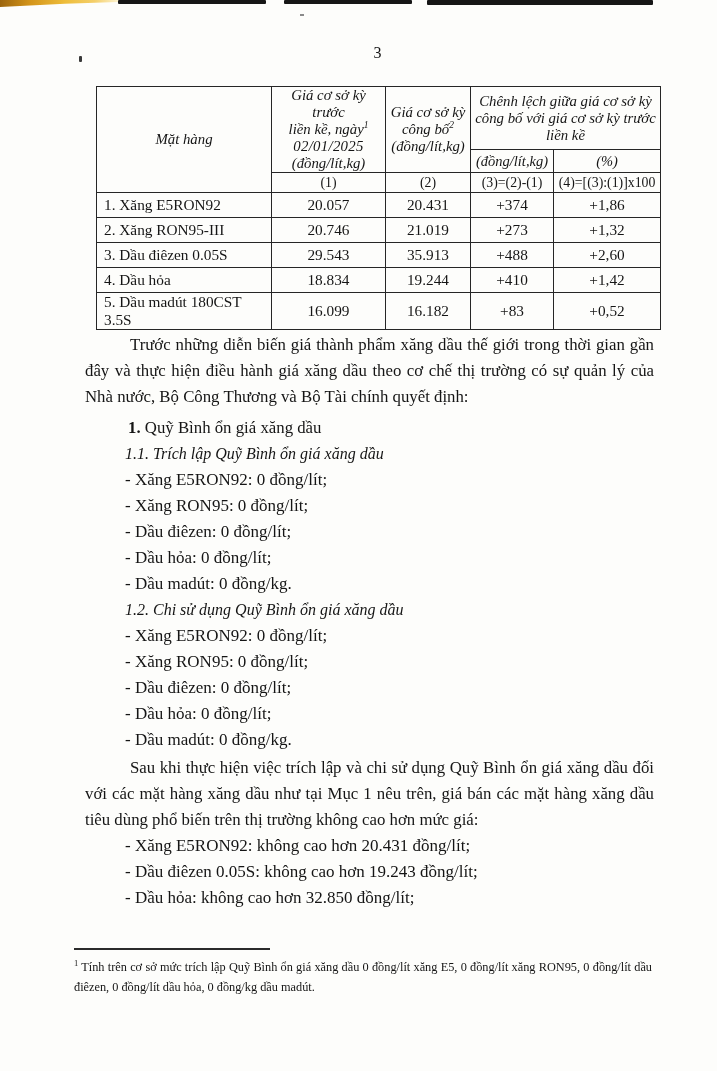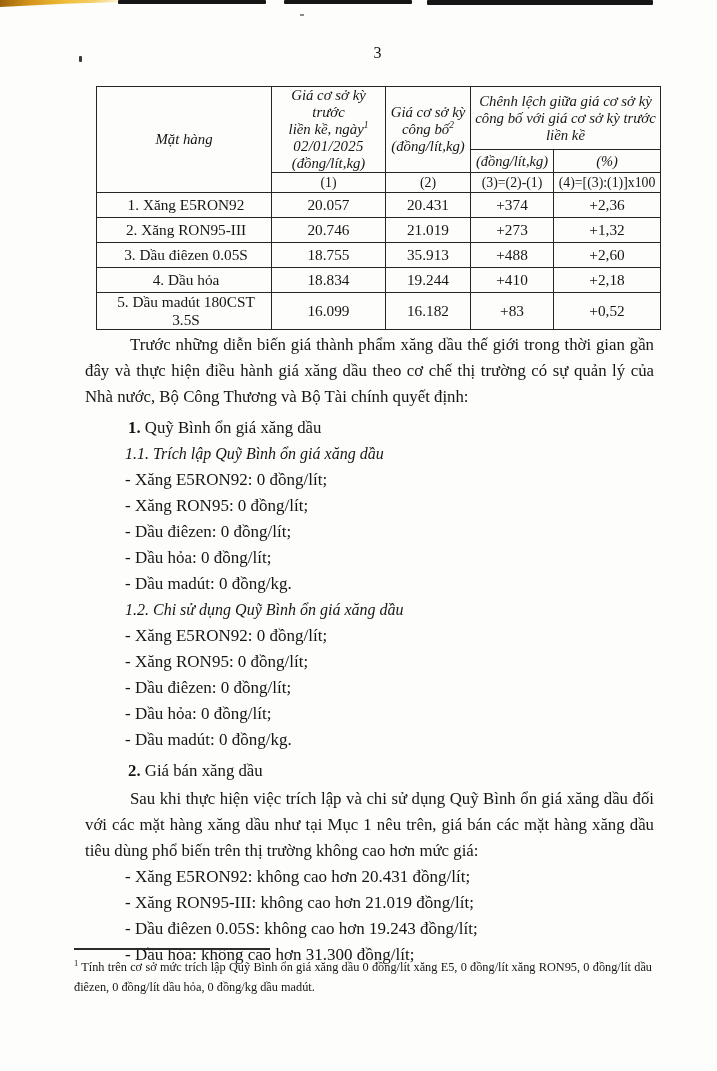--- a/index.html
+++ b/index.html
@@ -45,21 +45,21 @@
     vertical-align:middle;
     overflow:hidden;
   }
   .hd{font-style:italic;font-size:14.8px;line-height:17px;}
   .hd .dt{letter-spacing:.3px;}
   td.numrow{font-style:normal;font-size:13.8px;height:19px;padding:0;}
   tr.rA{height:62px;}
   tr.rB td{height:21px;font-style:italic;font-size:14.5px;padding:0;}
   tr.data{height:25px;}
   tr.data td{font-size:15.3px;}
-  tr.data td.name{text-align:center;padding-left:7px;margin-top:15px;}
+  tr.data td.name{text-align:left;padding-left:7px;margin-top:15px;}
   sup.s{font-size:9.5px;vertical-align:super;line-height:0;}
   
   .para{
     font-size:16.8px;line-height:26px;
     text-align:justify;text-indent:45px;
     margin:2px 8px 0 0;
   }
   .h-sec{font-size:16.8px;line-height:26px;margin-top:5px;padding-left:43px;}
   .h-sec b{font-weight:bold;}
   .h-sub{font-size:16px;line-height:26px;font-style:italic;padding-left:40px;}
@@ -119,42 +119,42 @@
           <td class="numrow">(2)</td>
           <td class="numrow">(3)=(2)-(1)</td>
           <td class="numrow">(4)=[(3):(1)]x100</td>
         </tr>
 
         <tr class="data">
           <td class="name">1. Xăng E5RON92</td>
           <td>20.057</td>
           <td>20.431</td>
           <td>+374</td>
-          <td>+2,36</td>
+          <td>+1,86</td>
         </tr>
         <tr class="data">
           <td class="name">2. Xăng RON95-III</td>
           <td>20.746</td>
           <td>21.019</td>
           <td>+273</td>
           <td>+1,32</td>
         </tr>
         <tr class="data">
           <td class="name">3. Dầu điêzen 0.05S</td>
-          <td>18.755</td>
+          <td>29.543</td>
           <td>35.913</td>
           <td>+488</td>
           <td>+2,60</td>
         </tr>
         <tr class="data">
           <td class="name">4. Dầu hỏa</td>
           <td>18.834</td>
           <td>19.244</td>
           <td>+410</td>
-          <td>+2,18</td>
+          <td>+1,42</td>
         </tr>
         <tr class="data">
           <td class="name">5. Dầu madút 180CST 3.5S</td>
           <td>16.099</td>
           <td>16.182</td>
           <td>+83</td>
           <td>+0,52</td>
         </tr>
       </tbody>
     </table>
@@ -170,26 +170,24 @@
     <div class="li">- Dầu hỏa: 0 đồng/lít;</div>
     <div class="li">- Dầu madút: 0 đồng/kg.</div>
 
     <div class="h-sub">1.2. Chi sử dụng Quỹ Bình ổn giá xăng dầu</div>
     <div class="li">- Xăng E5RON92: 0 đồng/lít;</div>
     <div class="li">- Xăng RON95: 0 đồng/lít;</div>
     <div class="li">- Dầu điêzen: 0 đồng/lít;</div>
     <div class="li">- Dầu hỏa: 0 đồng/lít;</div>
     <div class="li">- Dầu madút: 0 đồng/kg.</div>
 
-    <div class="h-sec"><b>2.</b> <span>Giá bán xăng dầu</span></div>
     <p class="para">Sau khi thực hiện việc trích lập và chi sử dụng Quỹ Bình ổn giá xăng dầu đối với các mặt hàng xăng dầu như tại Mục 1 nêu trên, giá bán các mặt hàng xăng dầu tiêu dùng phổ biến trên thị trường không cao hơn mức giá:</p>
     <div class="li">- Xăng E5RON92: không cao hơn 20.431 đồng/lít;</div>
-    <div class="li">- Xăng RON95-III: không cao hơn 21.019 đồng/lít;</div>
     <div class="li">- Dầu điêzen 0.05S: không cao hơn 19.243 đồng/lít;</div>
-    <div class="li">- Dầu hỏa: không cao hơn 31.300 đồng/lít;</div>
+    <div class="li">- Dầu hỏa: không cao hơn 32.850 đồng/lít;</div>
 
   </div>
 
   <div class="footnotes">
     <div class="fn-rule"></div>
     <div class="fn"><sup>1</sup> <span>Tính trên cơ sở mức trích lập Quỹ Bình ổn giá xăng dầu 0 đồng/lít xăng E5, 0 đồng/lít xăng RON95, 0 đồng/lít dầu điêzen, 0 đồng/lít dầu hỏa, 0 đồng/kg dầu madút.</span></div>
   </div>
 
 </div>
 

